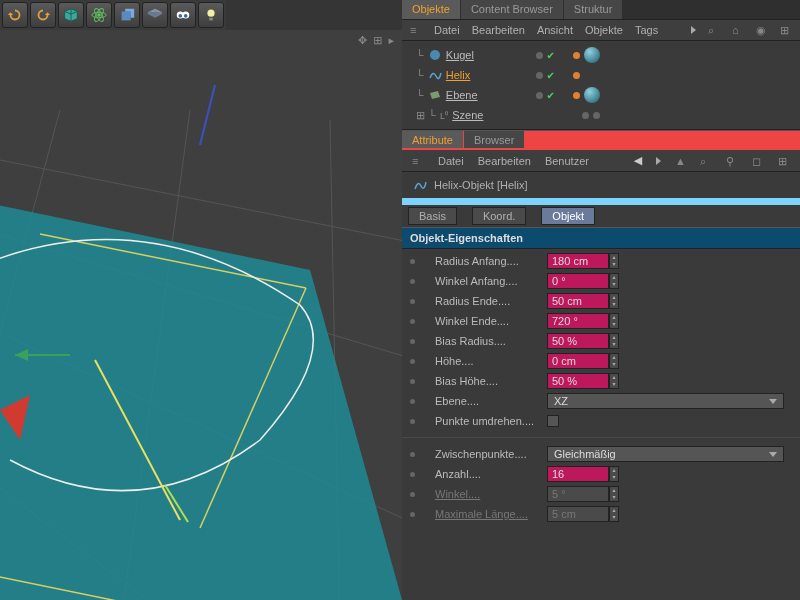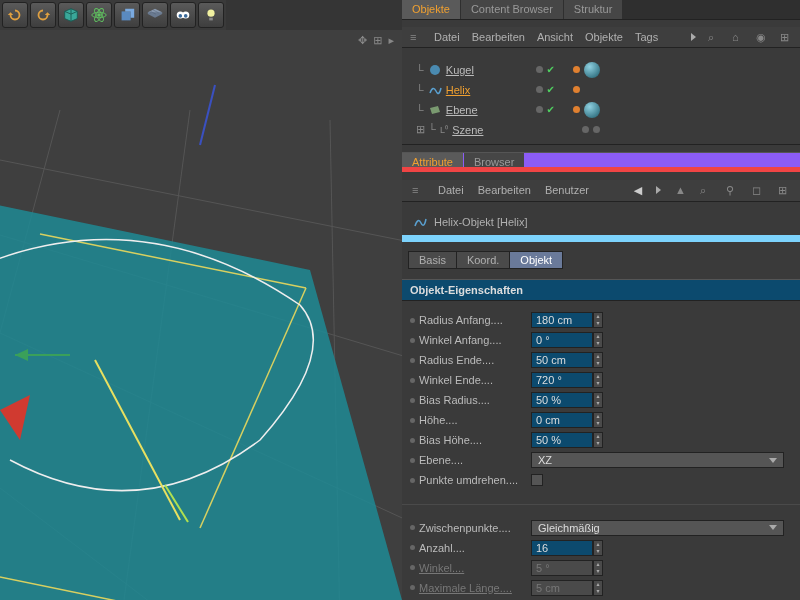--- a/index.html
+++ b/index.html
@@ -8,21 +8,21 @@
 
 .top-toolbar { position: absolute; top: 0; left: 0; display: flex; gap: 2px; padding: 2px; background: #3a3a3a; border-bottom: 1px solid #222; }
 .tool-btn { width: 26px; height: 26px; background: linear-gradient(#5a5a5a,#3e3e3e); border: 1px solid #222; border-radius: 3px; display: flex; align-items: center; justify-content: center; cursor: pointer; }
 .tool-btn svg { width: 18px; height: 18px; }
 
 
 .viewport { position: absolute; top: 30px; left: 0; width: 402px; height: 570px; background: #3f3f3f; overflow: hidden; }
 .viewport-icons { position: absolute; top: 4px; right: 8px; display: flex; gap: 6px; color: #888; }
 
 
-.right { position: absolute; top: 0; left: 402px; width: 398px; height: 600px; background: #3a3a3a; display: flex; flex-direction: column; justify-content: space-between; }
+.right { position: absolute; top: 0; left: 402px; width: 398px; height: 600px; background: #3a3a3a; display: flex; flex-direction: column; }
 
 
 .tabs { display: flex; background: #2f2f2f; border-bottom: 1px solid #222; height: 20px; }
 .tab { padding: 3px 10px; color: #999; cursor: pointer; background: #464646; margin-right: 1px; }
 .tab.active { background: #5a5a5a; color: #f0a030; }
 
 
 .menubar { display: flex; gap: 12px; padding: 4px 8px; background: #3e3e3e; border-bottom: 1px solid #222; align-items: center; }
 .menubar .spacer { flex: 1; }
 .menubar .mi { cursor: pointer; color: #b0b0b0; }
@@ -35,38 +35,38 @@
 .tree-label { color: #bbb; cursor: pointer; text-decoration: underline; }
 .tree-label.sel { color: #f0a030; }
 .tree-icon { width: 14px; height: 14px; }
 .dots { display: flex; gap: 4px; margin-left: auto; margin-right: 200px; align-items: center; }
 .dot { width: 7px; height: 7px; border-radius: 50%; background: #666; }
 .chk { color: #4fd060; font-size: 10px; }
 .orange-dot { width: 7px; height: 7px; border-radius: 50%; background: #e08030; }
 .sphere-tag { width: 16px; height: 16px; border-radius: 50%; background: radial-gradient(circle at 35% 30%, #8fd0e0, #1a5a6a); }
 
 
-.attr-tabs { display: flex; background: #8b5cf6; height: 20px; border-top: 1px solid #555; border-bottom: 5px solid #ef4444; }
+.attr-tabs { display: flex; background: #ef4444; height: 20px; border-top: 1px solid #555; border-bottom: 2px solid #ef4444; }
 .attr-menu { display: flex; gap: 14px; padding: 4px 10px; background: #3e3e3e; border-bottom: 1px solid #222; align-items: center; }
 .attr-menu .spacer { flex: 1; }
 
 .obj-header { display: flex; align-items: center; gap: 6px; padding: 5px 10px; background: #3a3a3a; border-bottom: 7px solid #7dd3fc; }
 
-.subtabs { display: flex; gap: 0; padding: 2px 6px; background: #3a3a3a; }
+.subtabs { display: flex; gap: 16px; padding: 2px 6px; background: #3a3a3a; }
 .subtab { padding: 2px 10px; background: #4a4a4a; border: 1px solid #222; cursor: pointer; margin-right: -1px; }
 .subtab.active { background: #6a7a9a; color: #fff; }
 
 .section-hdr { background: #0c4a6e; color: #ddd; font-weight: bold; padding: 4px 8px; border-top: 1px solid #555; border-bottom: 1px solid #222; }
 
 .props { padding: 2px 0; }
 .prop-row { display: flex; align-items: center; height: 20px; padding: 0 8px; }
-.prop-label { width: 112px; color: #bbb; white-space: nowrap; overflow: hidden; }
+.prop-label { width: 112px; color: #bbb; white-space: nowrap; overflow: hidden; margin-left: 16px; }
 .prop-label.dim { color: #777; text-decoration: underline; }
 .prop-field { display: flex; align-items: center; }
-.num-input { width: 62px; height: 16px; background: #0c4a6e; border: 1px solid #222; color: #ddd; padding: 0 4px; }
+.num-input { width: 62px; height: 16px; background: #be185d; border: 1px solid #222; color: #ddd; padding: 0 4px; }
 .num-input.dim { color: #777; background: #4a4a4a; }
 .spin { width: 10px; height: 16px; background: #4a4a4a; border: 1px solid #222; display: flex; flex-direction: column; }
 .spin span { flex: 1; font-size: 6px; line-height: 7px; text-align: center; color: #aaa; cursor: pointer; }
 .dropdown { flex: 1; height: 16px; background: #555; border: 1px solid #222; color: #ddd; padding: 0 6px; display: flex; align-items: center; justify-content: space-between; cursor: pointer; }
 .dropdown.wide { margin-right: 8px; }
 .checkbox { width: 12px; height: 12px; background: #555; border: 1px solid #222; }
 .bullet { width: 5px; height: 5px; border-radius: 50%; background: #666; margin-right: 4px; flex-shrink: 0; }
 .divider { height: 1px; background: #222; margin: 4px 0; border-top: 1px solid #4a4a4a; }
 
 .tri { display:inline-block; width:0; height:0; border-left:4px solid transparent; border-right:4px solid transparent; border-top:5px solid #aaa; }

